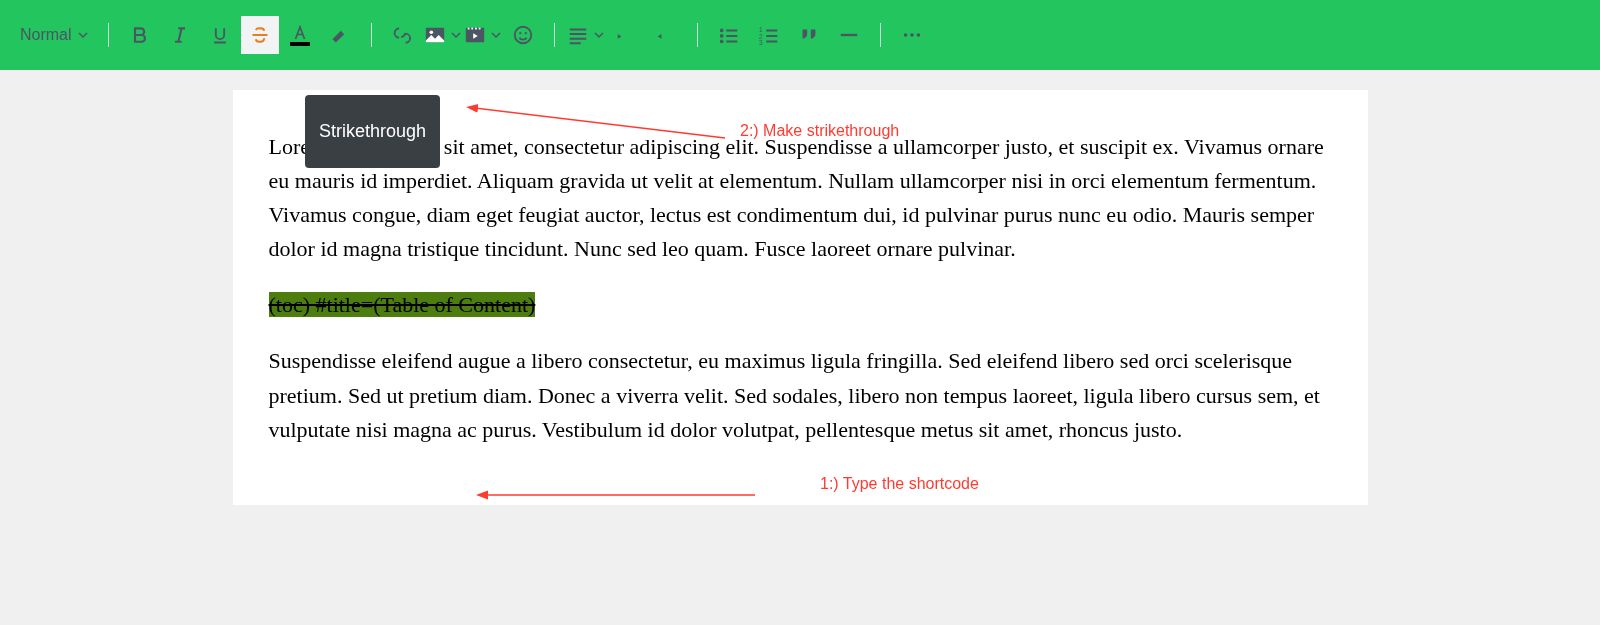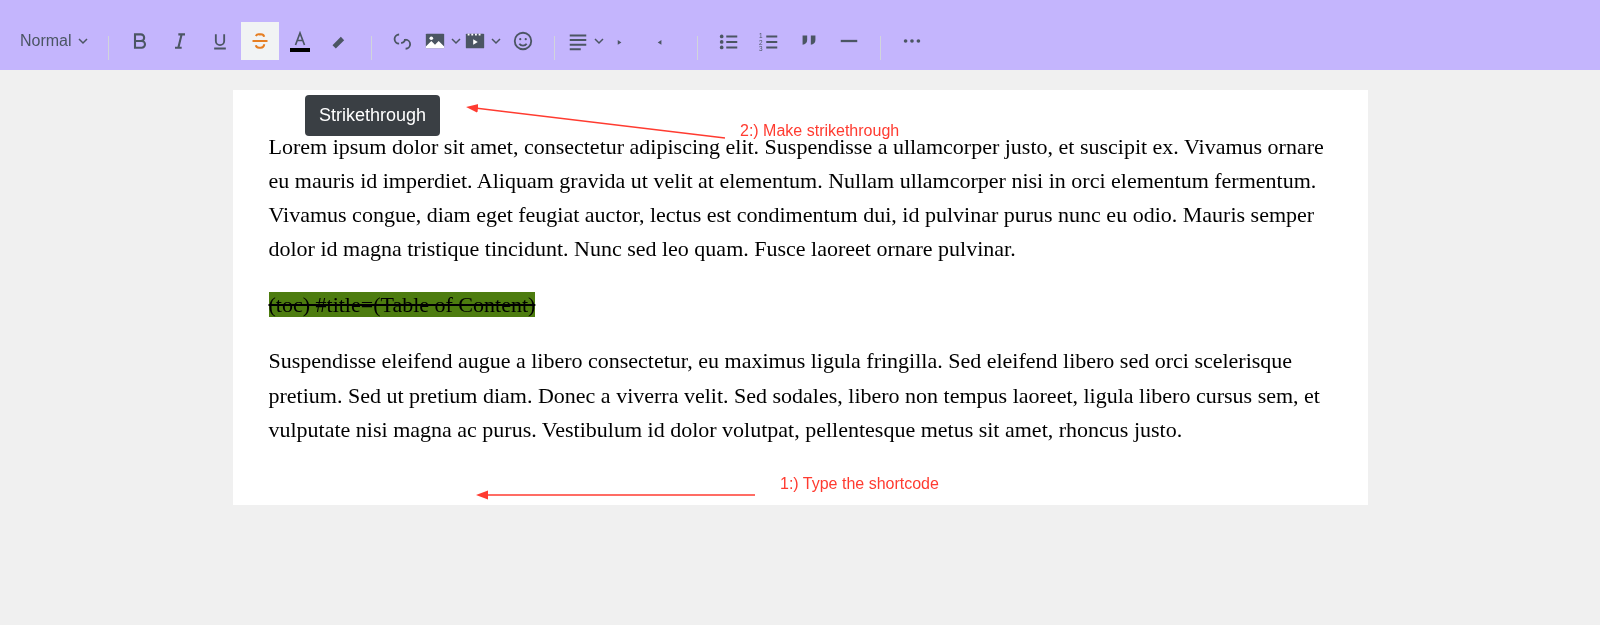--- a/index.html
+++ b/index.html
@@ -9,23 +9,23 @@
     }
     body {
       font-family: -apple-system, BlinkMacSystemFont, "Segoe UI", Arial, sans-serif;
       background: #ffffff;
       width: 1600px;
       height: 625px;
       overflow: hidden;
     }
     .toolbar {
       display: flex;
-      align-items: flex-end;
+      align-items: center;
       padding: 10px 12px;
-      background: #c4b5fd;
+      background: #22c55e;
       gap: 2px;
       height: 70px;
     }
     .toolbar-item {
       display: inline-flex;
       align-items: center;
       justify-content: center;
       min-width: 38px;
       height: 38px;
       cursor: pointer;
@@ -58,21 +58,21 @@
     .separator {
       width: 1px;
       height: 24px;
       background: #d1d5db;
       margin: 0 10px;
     }
     .tooltip {
       position: absolute;
       background: #3a3f44;
       color: #ffffff;
-      padding: 10px 14px;
+      padding: 26px 14px;
       font-size: 18px;
       border-radius: 4px;
       top: 95px;
       left: 305px;
       z-index: 100;
       white-space: nowrap;
     }
     .page-wrap {
       background: #f0f0f0;
       padding-top: 20px;
@@ -104,21 +104,21 @@
       font-size: 16px;
       font-family: -apple-system, BlinkMacSystemFont, sans-serif;
       z-index: 50;
     }
     .ann-2 {
       top: 122px;
       left: 740px;
     }
     .ann-1 {
       top: 405px;
-      left: 780px;
+      left: 820px;
     }
     .arrow-1 {
       position: absolute;
       top: 415px;
       left: 475px;
       z-index: 40;
     }
     .arrow-2 {
       position: absolute;
       top: 100px;

